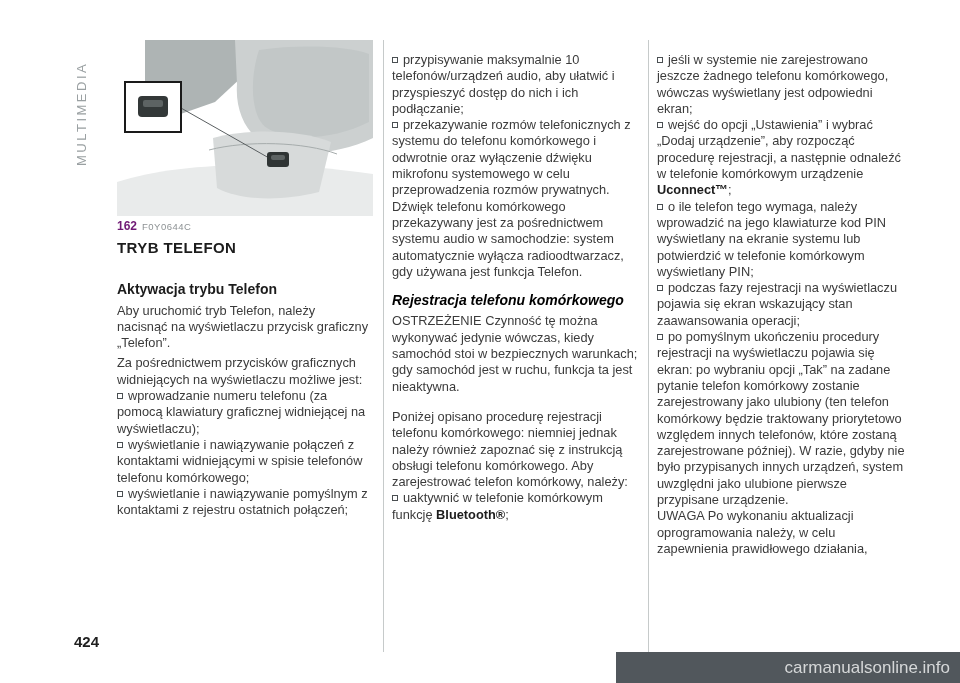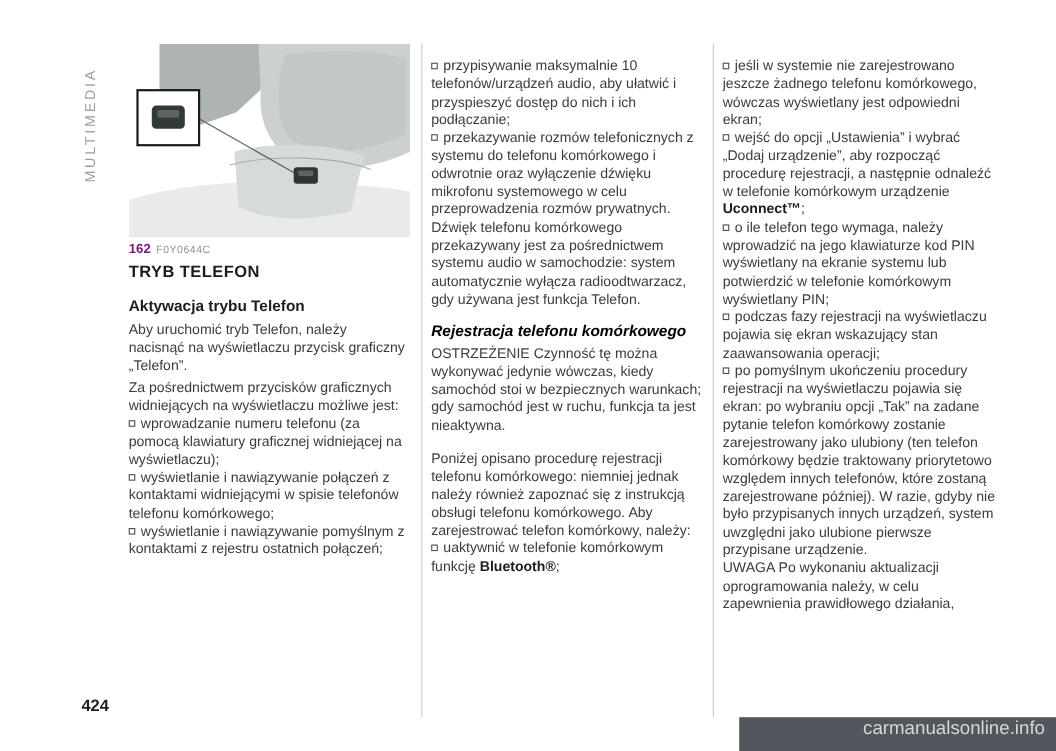--- a/index.html
+++ b/index.html
@@ -26,41 +26,41 @@
   .fig-code { font-size:9.5px; color:#8d9294; letter-spacing:.5px; }
 
   .divider { position:absolute; top:40px; width:1px; height:612px; background:#c6caca; }
   .d1 { left:383px; } .d2 { left:648px; }
 
   .col { position:absolute; font-size:12.8px; line-height:16.3px; color:#3b3b3b; }
   .col1 { left:117px; top:240px; width:252px; }
   .col2 { left:392px; top:52px;  width:246px; }
   .col3 { left:657px; top:52px;  width:248px; }
 
-  h1.title    { font-size:15px;   font-weight:bold; color:#1c1c1c; letter-spacing:.4px; margin:0 0 14px; }
+  h1.title    { font-size:15px;   font-weight:bold; color:#1c1c1c; letter-spacing:.4px; margin:0 0 25px; }
   h2.subtitle { font-size:14px; font-weight:bold; color:#1c1c1c; margin:0 0 5px; }
   h2.heading2 { font-size:14px; font-weight:bold; color:#000000; margin:12px 0 5px;font-style:italic; }
 
   p { margin:0; }
   .mt4  { margin-top:4px; }
   .mt14 { margin-top:14px; }
 
   .sq {
     display:inline-block; width:6px; height:6px;
     border:1.4px solid #4a4f52; margin-right:5px;
     position:relative; top:-1px;
   }
   strong { font-weight:bold; color:#1c1c1c; }
 
   .page-number { position:absolute; left:74px; top:633px; font-size:15px; font-weight:bold; color:#1f1f1f; }
 
   .watermark {
-    position:absolute; right:0; bottom:0; width:288px; height:31px;
+    position:absolute; right:0; bottom:0; width:344px; height:31px;
     background:#51575c; color:#d5d7d8;
-    display:flex; justify-content:flex-end;
+    display:flex; align-items:center; justify-content:flex-end;
     padding-right:10px; font-size:17px;
   }
 </style>
 </head>
 <body>
 
 <div class="page">
 
   <div class="side-label">MULTIMEDIA</div>
 

